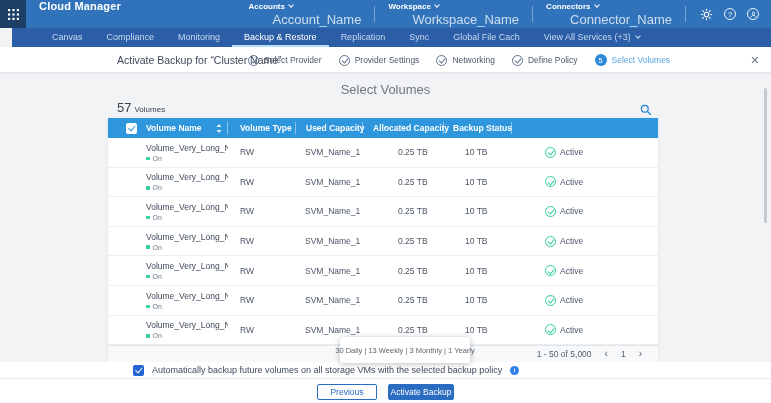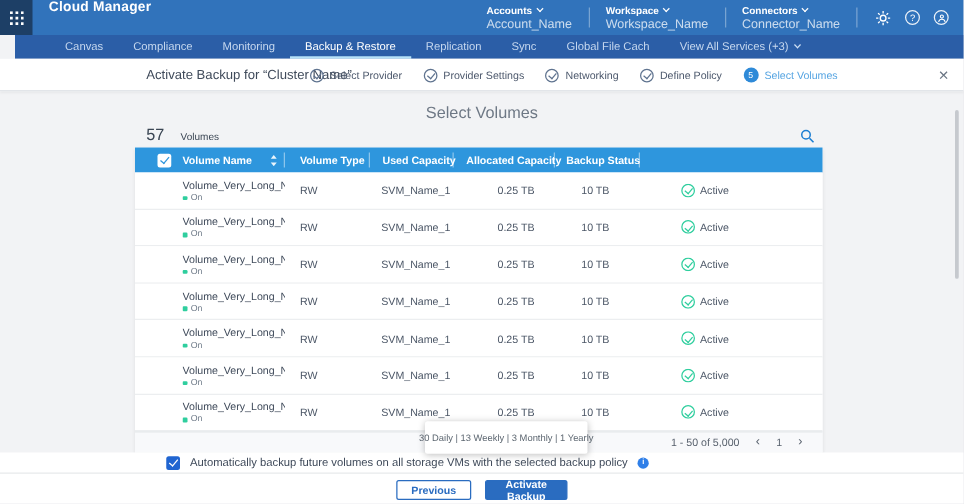--- a/index.html
+++ b/index.html
@@ -8,21 +8,21 @@
   .screen { position:relative; width:771px; height:403px; background:var(--page-bg,#f2f3f5); overflow:hidden; margin:0 auto; }
 
   
   .appbar { position:absolute; left:0; top:0; width:771px; height:28px; background:var(--appbar,#3173bb); display:flex; align-items:flex-start; }
   .tile { width:26px; height:28px; background:var(--appbar-tile,#1d3f66); display:flex; align-items:center; justify-content:center; flex:0 0 auto; }
   .app-title { color:#fff; font-size:11px; font-weight:bold; margin-left:13px; letter-spacing:.2px; }
   .appbar-right { margin-left:auto; display:flex; align-items:center; height:100%; padding-right:12px; }
   .menu { display:flex; flex-direction:column; justify-content:center; padding:0 13px; cursor:pointer; }
   .menu-top { display:flex; align-items:center; gap:4px; }
   .menu-label { color:#fff; font-size:8px; font-weight:bold; }
-  .menu-value { color:rgba(255,255,255,.75); font-size:10px; margin-top:1px; }
+  .menu-value { color:rgba(255,255,255,.75); font-size:13px; margin-top:1px;margin-left:24px; }
   .vdiv { width:1px; height:16px; background:rgba(255,255,255,.35); }
   .chev { width:4px; height:4px; border-right:1.2px solid #fff; border-bottom:1.2px solid #fff; transform:rotate(45deg); margin-top:-2px; display:inline-block; }
   .chev.dim { border-color:#cfe0f4; }
   .icon-group { display:flex; align-items:center; gap:11px; margin-left:14px; }
   .round-icon { width:12px; height:12px; border:1px solid rgba(255,255,255,.9); border-radius:50%; color:#fff; font-size:7.5px; display:flex; align-items:center; justify-content:center; cursor:pointer; }
 
   
   .navbar { position:absolute; left:12px; top:28px; width:771px; height:19px; background:var(--navbar,#2b5ea7); display:flex; align-items:stretch; padding-left:28px; }
   .tab { display:flex; align-items:center; gap:5px; padding:0 12px; color:#c6d8ef; font-size:9px; cursor:pointer; border-bottom:2px solid transparent; }
   .tab.active { color:#fff; border-bottom:2px solid var(--active-tab-underline,#b5e1f8); }
@@ -35,21 +35,21 @@
   .step-circle { width:11px; height:11px; border:1px solid #5f738f; border-radius:50%; position:relative; flex:0 0 auto; }
   .step-circle::after { content:""; position:absolute; left:3px; top:1.5px; width:3px; height:5px; border-right:1.2px solid #5f738f; border-bottom:1.2px solid #5f738f; transform:rotate(40deg); }
   .step-label { font-size:8.5px; color:#4c586c; }
   .step.current .step-label { color:#57a5e2; }
   .step-num { width:12px; height:12px; border-radius:50%; background:#2e8ad8; color:#fff; font-size:7px; display:flex; align-items:center; justify-content:center; flex:0 0 auto; }
   .close-x { position:absolute; right:12px; top:0; line-height:26px; font-size:14px; color:#6b7684; cursor:pointer; }
 
   
   .content { position:absolute; left:0; top:73px; width:771px; height:289px; }
   .main-title { position:absolute; left:0; top:9px; width:100%; text-align:center; font-size:13px; color:#6e7885; }
-  .count-wrap { position:absolute; left:117px; top:27px; display:flex; align-items:baseline; gap:13px; }
+  .count-wrap { position:absolute; left:117px; top:27px; display:flex; align-items:baseline; gap:3px; }
   .count-num { font-size:13px; color:#3a4553; }
   .count-label { font-size:8px; color:#3a4553; }
   .search-btn { position:absolute; left:640px; top:29px; cursor:pointer; }
   .scrollbar { position:absolute; right:4px; top:15px; width:3px; height:135px; background:#c6c9ce; border-radius:2px; }
 
   
   .table { position:absolute; left:108px; top:45px; width:550px; background:#fff; box-shadow:0 1px 3px rgba(0,0,0,.08); }
   .thead { display:flex; height:20px; background:var(--table-header,#2e96dd); align-items:center; }
   .th { height:100%; display:flex; align-items:center; justify-content:space-between; color:#fff; font-size:8.5px; font-weight:bold; position:relative; padding-right:6px; cursor:pointer; }
   .th .lbl { white-space:nowrap; }
@@ -78,21 +78,21 @@
   
   .tooltip { position:absolute; left:340px; top:337px; width:130px; height:26px; background:#fff; border-radius:2px; box-shadow:0 1px 6px rgba(0,0,0,.25); display:flex; align-items:center; justify-content:center; z-index:20; }
   .tooltip span { font-size:7.5px; color:#5c6670; white-space:nowrap; }
 
   
   .bottombar { position:absolute; left:0; top:362px; width:771px; height:41px; background:#fff; }
   .auto-row { height:17px; border-bottom:1px solid #e8eaec; display:flex; align-items:center; padding-left:133px; gap:8px; }
   .auto-label { font-size:9px; color:#3f4a5a; }
   .info-icon { width:9px; height:9px; background:#2f7fe8; border-radius:50%; color:#fff; font-size:6px; font-weight:bold; display:flex; align-items:center; justify-content:center; cursor:pointer; }
   .btn-row { height:24px; display:flex; align-items:center; justify-content:center; gap:11px; padding-top:2px; }
-  .btn { height:16px; border-radius:2px; font-size:8.5px; display:flex; align-items:center; justify-content:center; cursor:pointer; font-family:"Liberation Sans", sans-serif;font-weight:bold; }
+  .btn { height:16px; border-radius:2px; font-size:8.5px; display:flex; align-items:center; justify-content:center; cursor:pointer; font-family:"Liberation Sans", sans-serif; }
   .btn.secondary { width:60px; background:#fff; border:1px solid var(--accent,#2a6cc0); color:var(--accent,#2a6cc0); }
   .btn.primary { width:66px; background:var(--accent,#2a6cc0); border:1px solid var(--accent,#2a6cc0); color:#fff; }
 </style>
 </head>
 <body>
 
 <div class="screen">
 
   <div class="appbar">
     <div class="tile">

